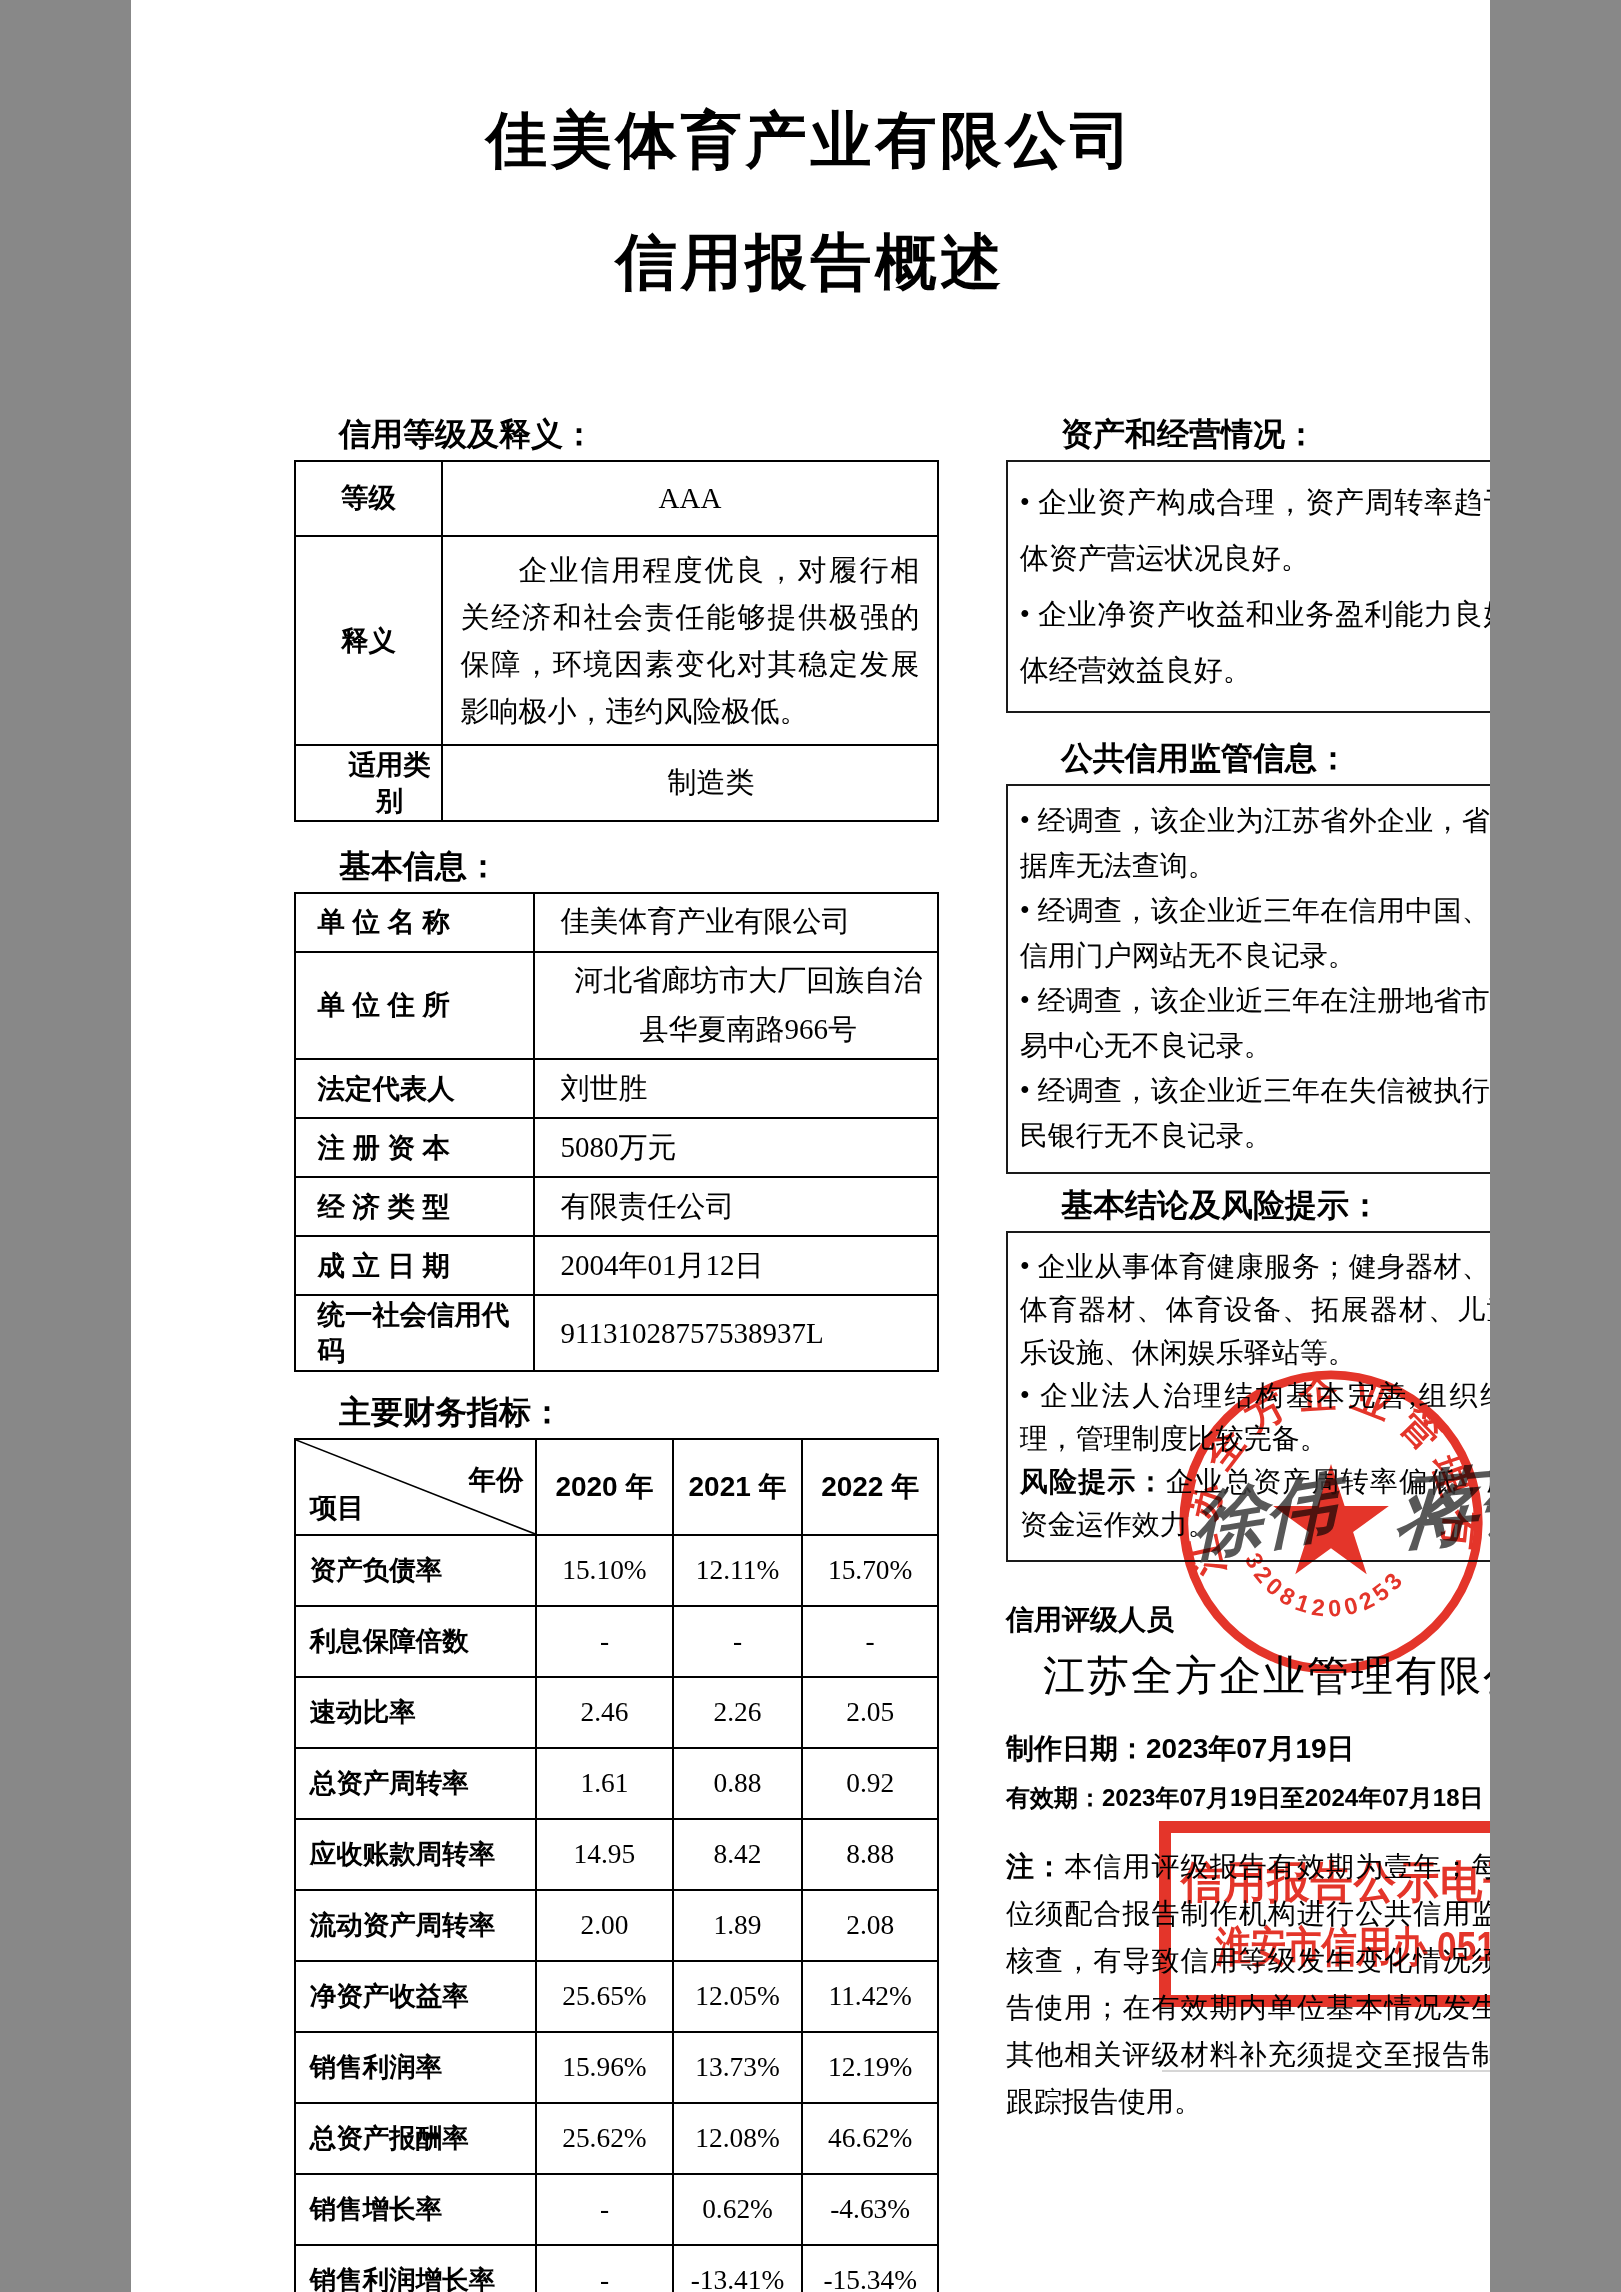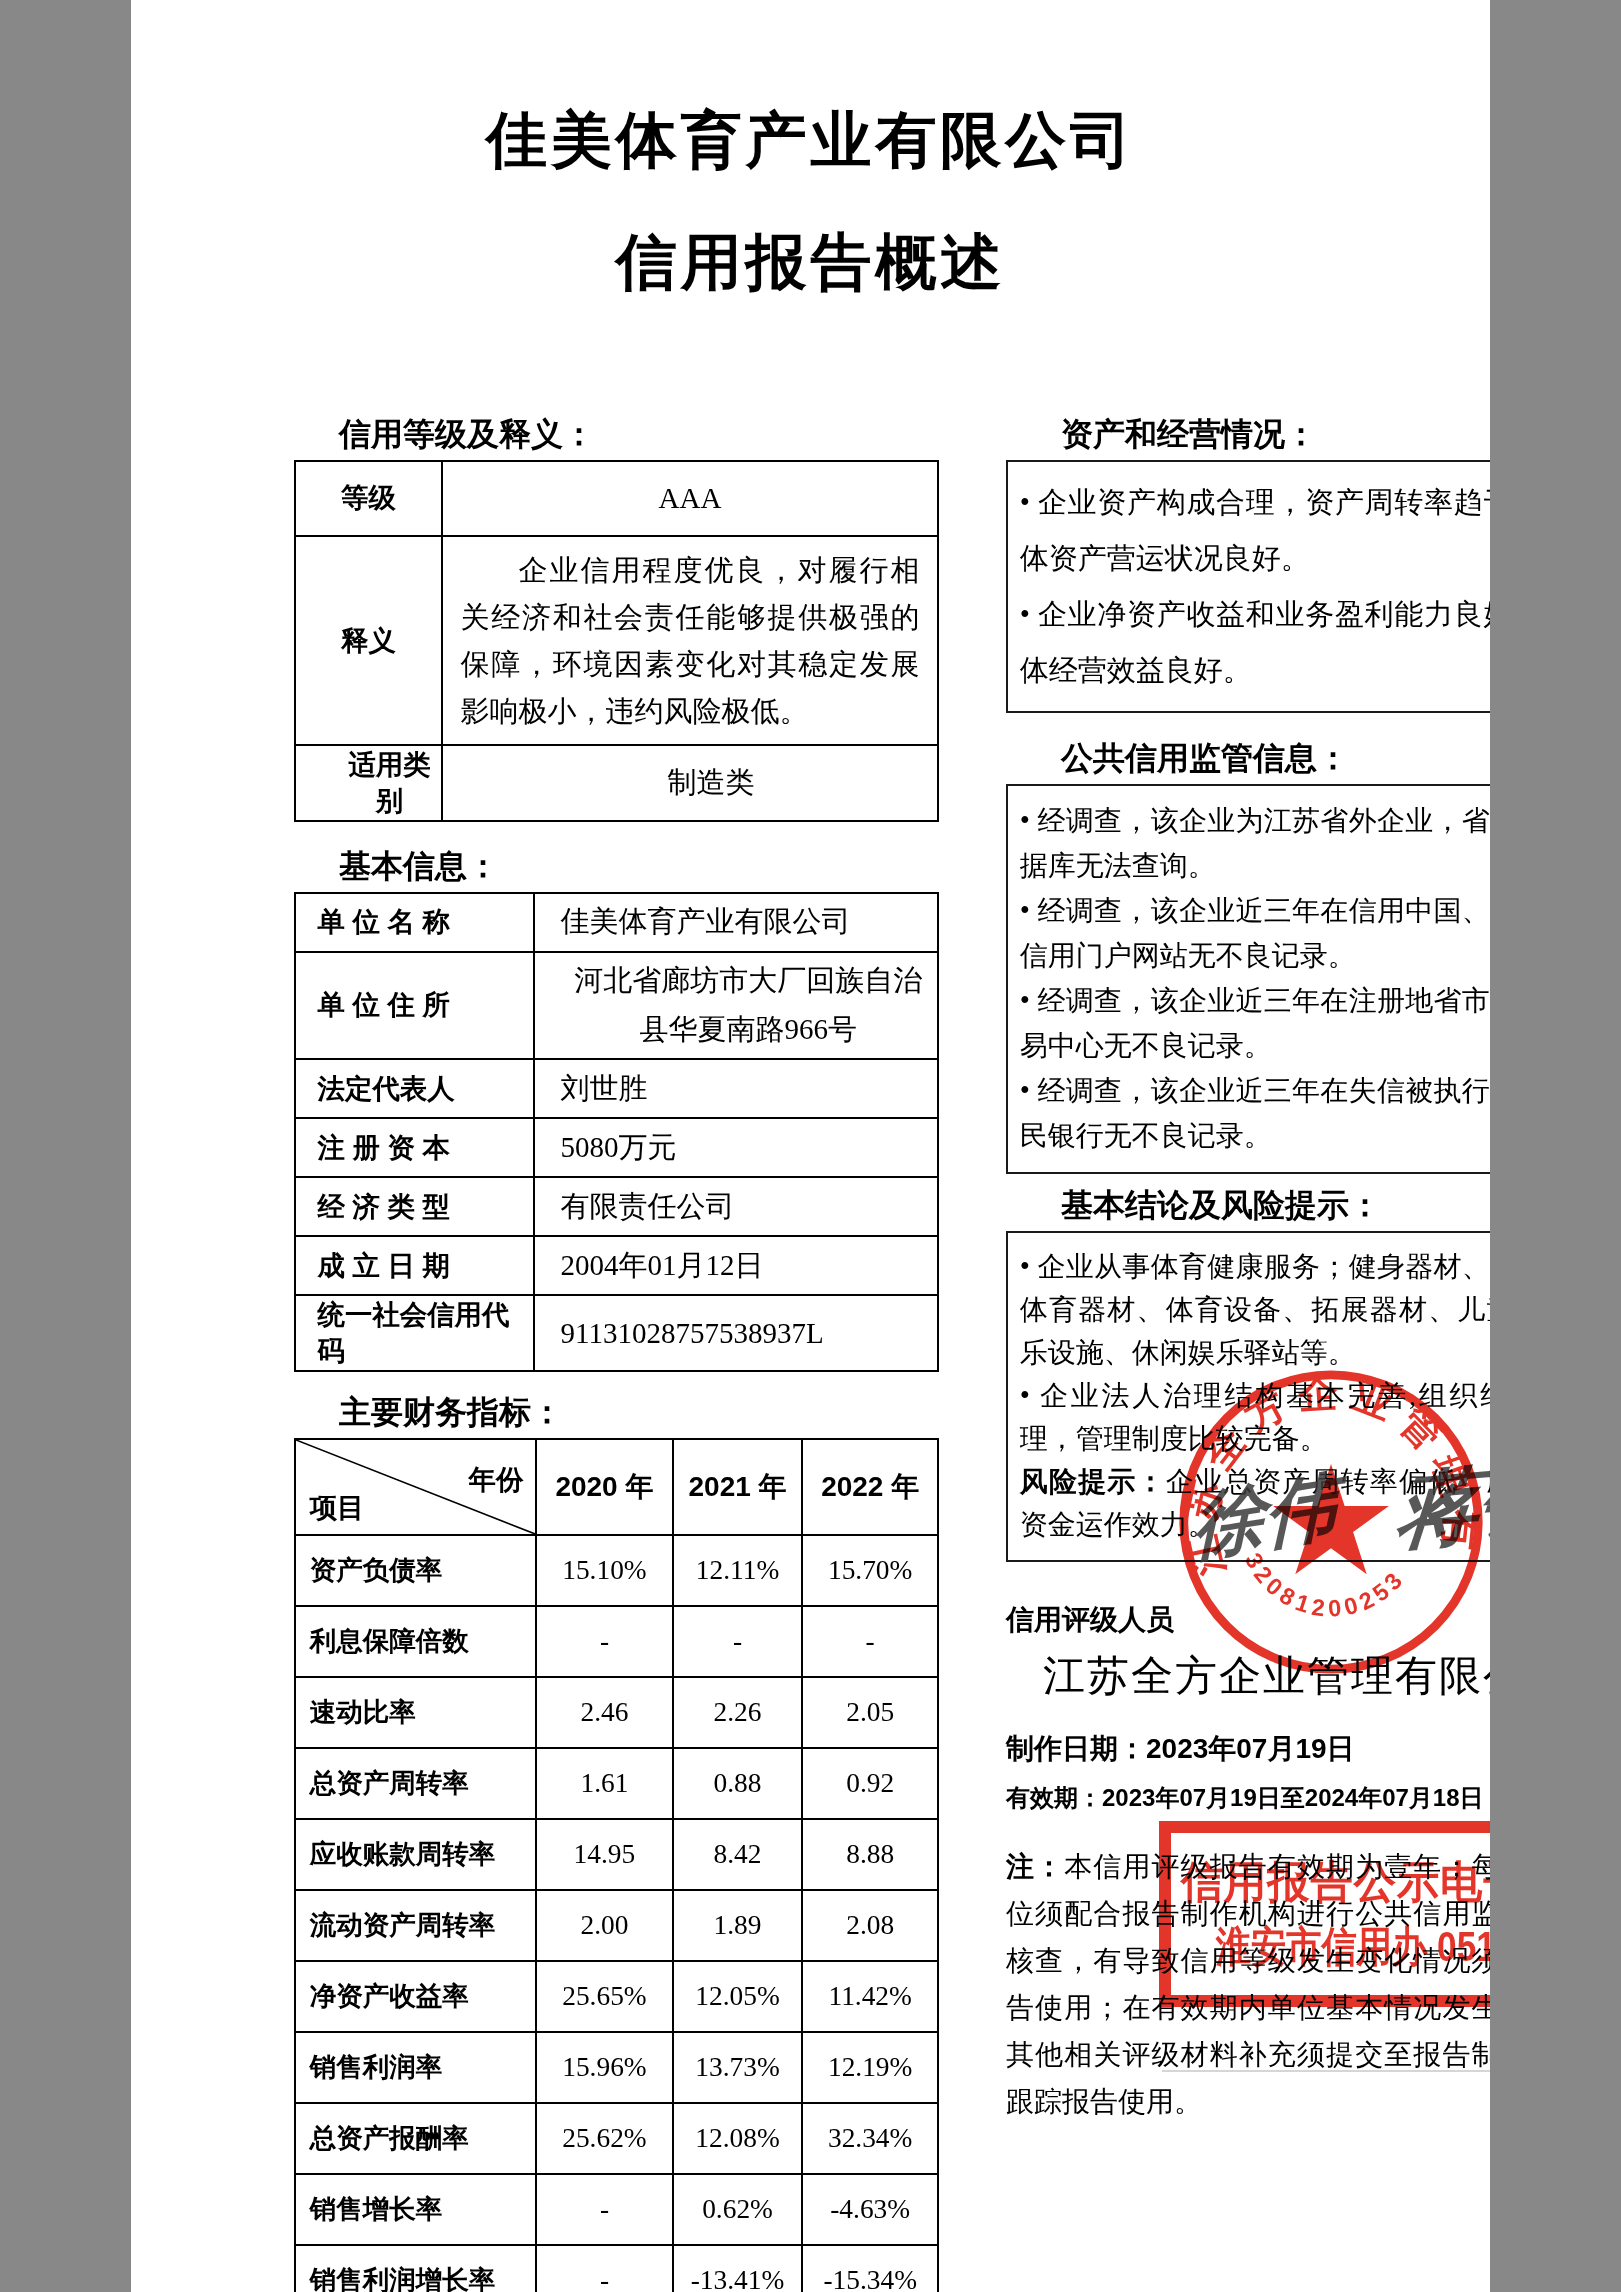--- a/index.html
+++ b/index.html
@@ -207,21 +207,21 @@
       <tr>
         <td class="lbl">销售利润率</td>
         <td class="val">15.96%</td>
         <td class="val">13.73%</td>
         <td class="val">12.19%</td>
       </tr>
       <tr>
         <td class="lbl">总资产报酬率</td>
         <td class="val">25.62%</td>
         <td class="val">12.08%</td>
-        <td class="val">32.34%</td>
+        <td class="val">46.62%</td>
       </tr>
       <tr>
         <td class="lbl">销售增长率</td>
         <td class="val">-</td>
         <td class="val">0.62%</td>
         <td class="val">-4.63%</td>
       </tr>
       <tr>
         <td class="lbl">销售利润增长率</td>
         <td class="val">-</td>

